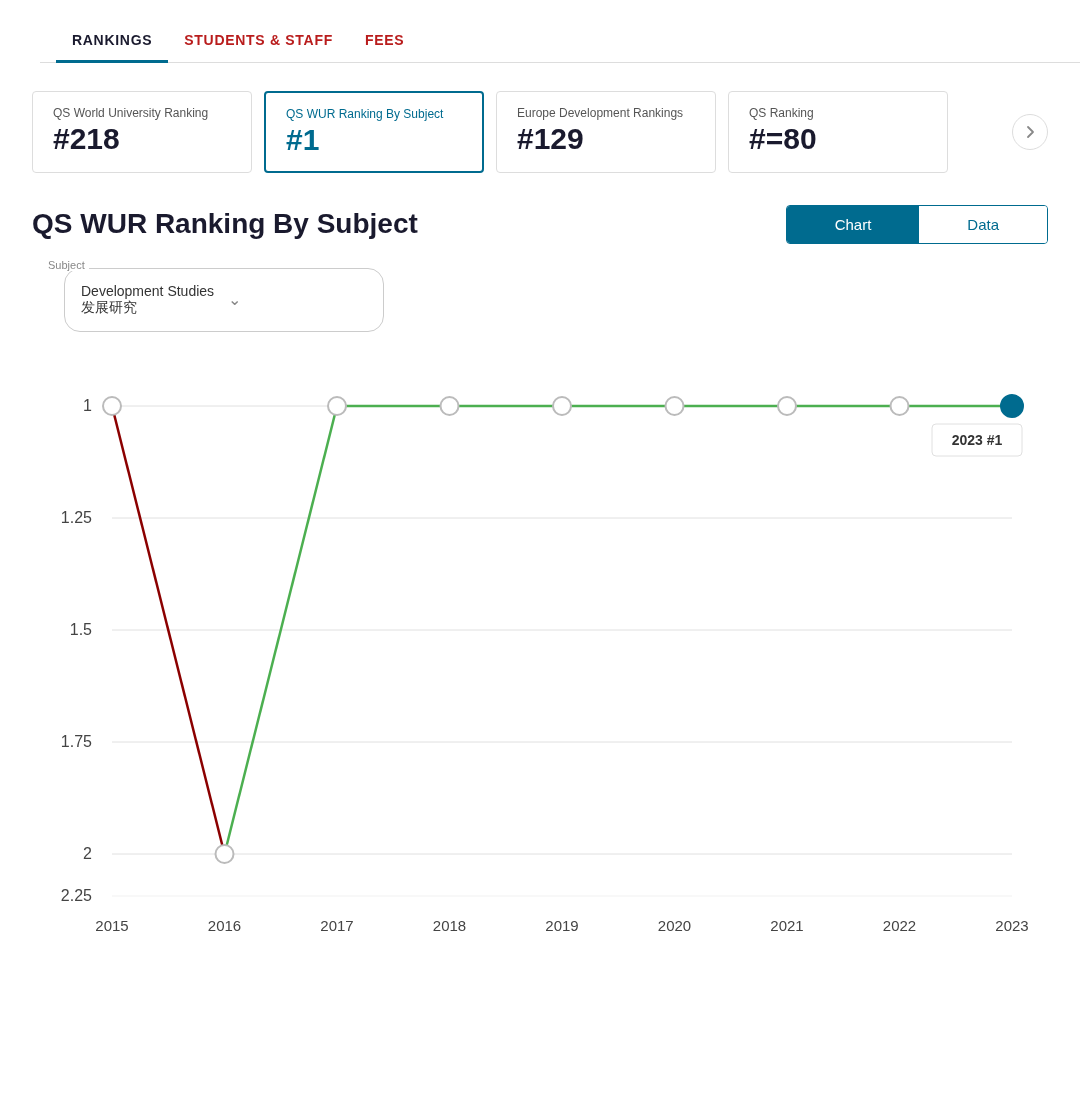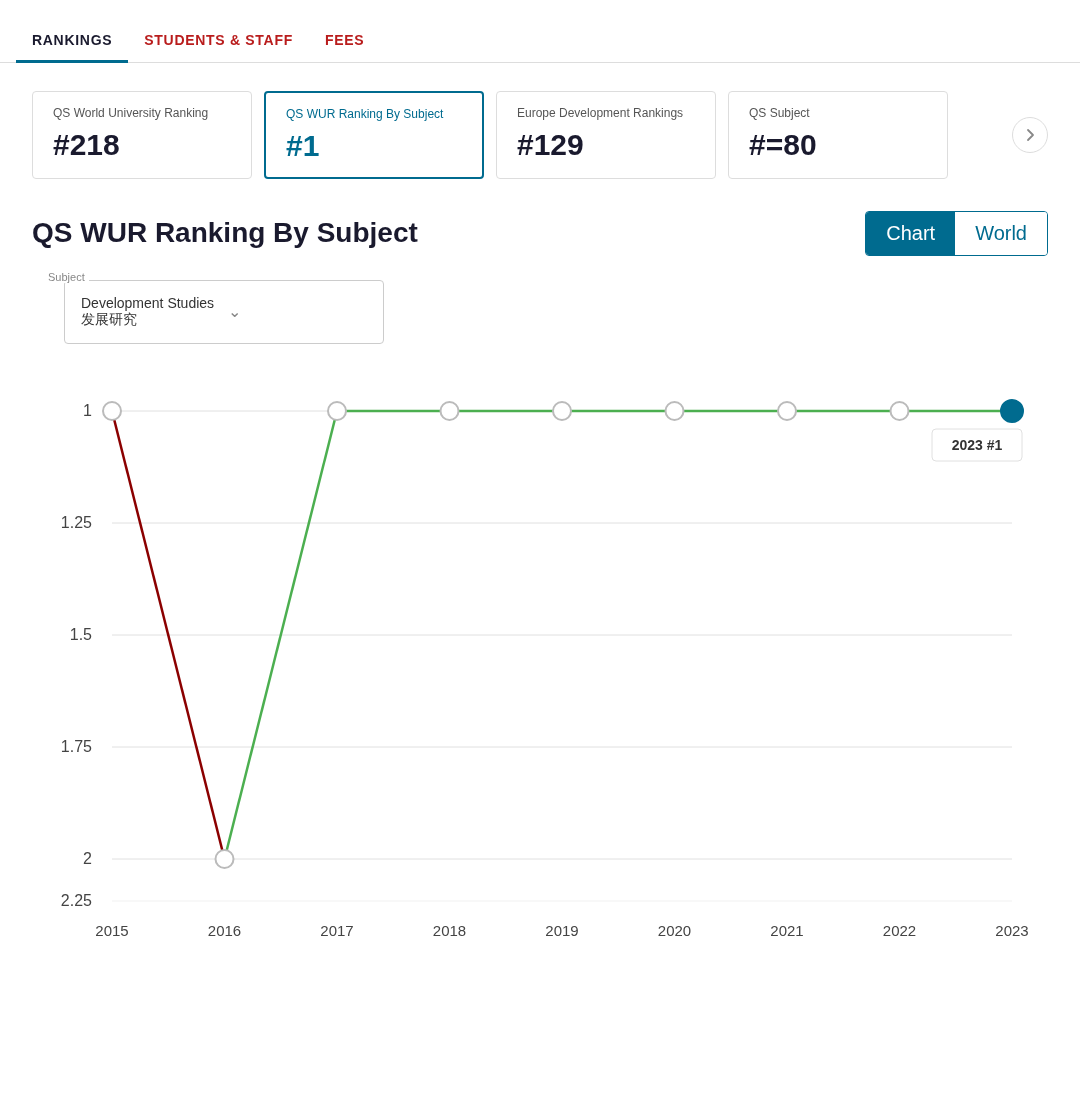--- a/index.html
+++ b/index.html
@@ -5,20 +5,21 @@
     * { box-sizing: border-box; margin: 0; padding: 0; }
     body { font-family: -apple-system, BlinkMacSystemFont, 'Segoe UI', sans-serif; background: #fff; color: #222; width: 1080px; }
 
     
     .tabs-bar {
       display: flex;
       align-items: flex-start;
       border-bottom: 1px solid #ddd;
       padding: 0 16px;
       padding-top: 20px;
+      margin-left: 40px;
     }
     .tab-item {
       padding: 12px 16px;
       font-size: 14px;
       font-weight: 700;
       letter-spacing: 0.05em;
       color: #b91c1c;
       cursor: pointer;
       border-bottom: 3px solid transparent;
       margin-bottom: -1px;
@@ -48,21 +49,20 @@
       margin-right: 12px;
       cursor: pointer;
       background: #fff;
     }
     .rank-card.selected {
       border: 2px solid #006b8f;
     }
     .rank-card-label {
       font-size: 12px;
       color: #555;
-      margin-bottom: 6px;
       line-height: 1.3;
     }
     .rank-card-value {
       font-size: 30px;
       font-weight: 700;
       color: #1a1a2e;
     }
     .rank-card.selected .rank-card-label,
     .rank-card.selected .rank-card-value {
       color: #006b8f;
@@ -100,54 +100,54 @@
     }
 
     
     .view-toggle {
       display: flex;
       border: 1px solid #006b8f;
       border-radius: 4px;
       overflow: hidden;
     }
     .toggle-btn {
-      padding: 10px 20px;
-      font-size: 20px;
+      padding: 10px 48px;
+      font-size: 15px;
       cursor: pointer;
       border: none;
       background: #fff;
       color: #006b8f;
       font-weight: 500;
     }
     .toggle-btn.active {
       background: #006b8f;
       color: #fff;
     }
 
     
     .subject-dropdown-wrap {
       position: relative;
       display: inline-block;
-      margin-bottom: 17px;
+      margin-bottom: 24px;
       padding-left: 32px;
     }
     .subject-label {
       position: absolute;
       top: -9px;
       left: 12px;
       background: #fff;
       font-size: 11px;
       color: #888;
       padding: 0 4px;
     }
     .subject-dropdown {
       display: flex;
       align-items: center;
       border: 1px solid #ccc;
-      border-radius: 4px;
+      border-radius: 16px;
       padding: 14px 16px;
       min-width: 320px;
       cursor: pointer;
       background: #fff;
       font-size: 14px;
       color: #333;
       gap: 8px;
     }
     .subject-dropdown span { flex: 1; }
     .chevron-down { font-size: 16px; color: #888; }
@@ -179,36 +179,36 @@
   </div>
   <div class="rank-card selected">
     <div class="rank-card-label">QS WUR Ranking By Subject</div>
     <div class="rank-card-value">#1</div>
   </div>
   <div class="rank-card">
     <div class="rank-card-label">Europe Development Rankings</div>
     <div class="rank-card-value">#129</div>
   </div>
   <div class="rank-card" style="margin-right:0; overflow:hidden; position:relative;">
-    <div class="rank-card-label">QS Subject</div>
+    <div class="rank-card-label">QS Ranking</div>
     <div class="rank-card-value">#=80</div>
   </div>
   <div class="rank-card-scroll">
     <svg width="16" height="16" viewBox="0 0 16 16" fill="none">
       <path d="M6 3l5 5-5 5" stroke="#888" stroke-width="1.8" stroke-linecap="round" stroke-linejoin="round"></path>
     </svg>
   </div>
 </div>
 
 <div class="main-section">
   <div class="section-header">
     <h2 class="section-title">QS WUR Ranking By Subject</h2>
     <div class="view-toggle">
       <button class="toggle-btn active">Chart</button>
-      <button class="toggle-btn">World</button>
+      <button class="toggle-btn">Data</button>
     </div>
   </div>
 
   
   <div class="subject-dropdown-wrap">
     <span class="subject-label">Subject</span>
     <div class="subject-dropdown">
       <span>Development Studies发展研究</span>
       <span class="chevron-down">⌄</span>
     </div>

